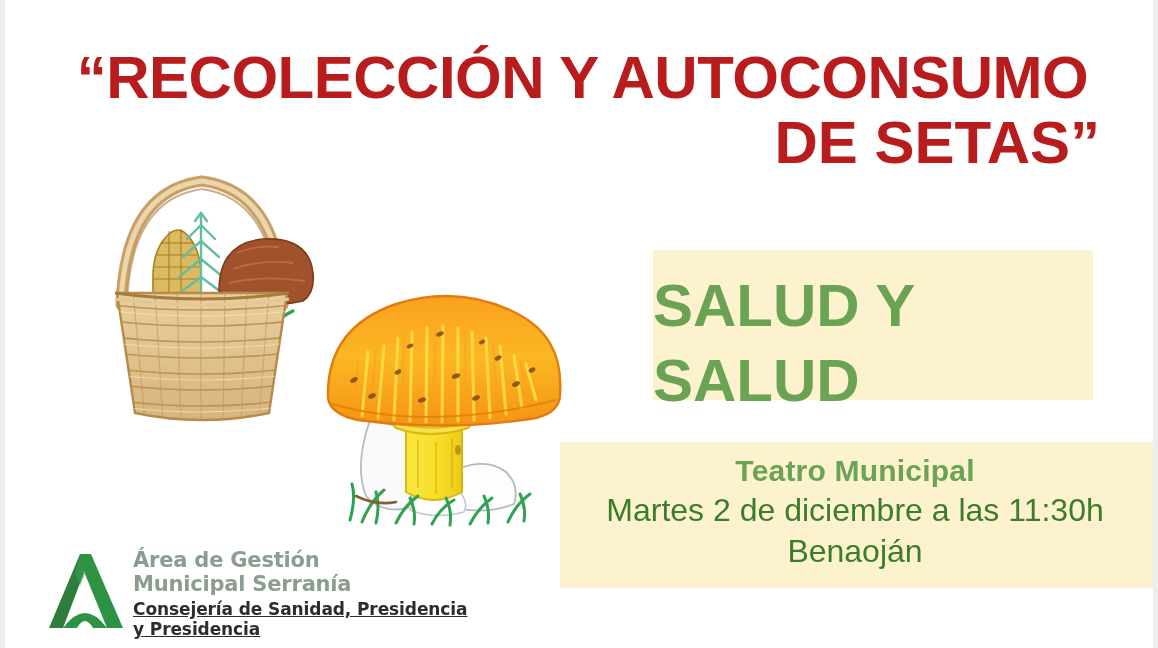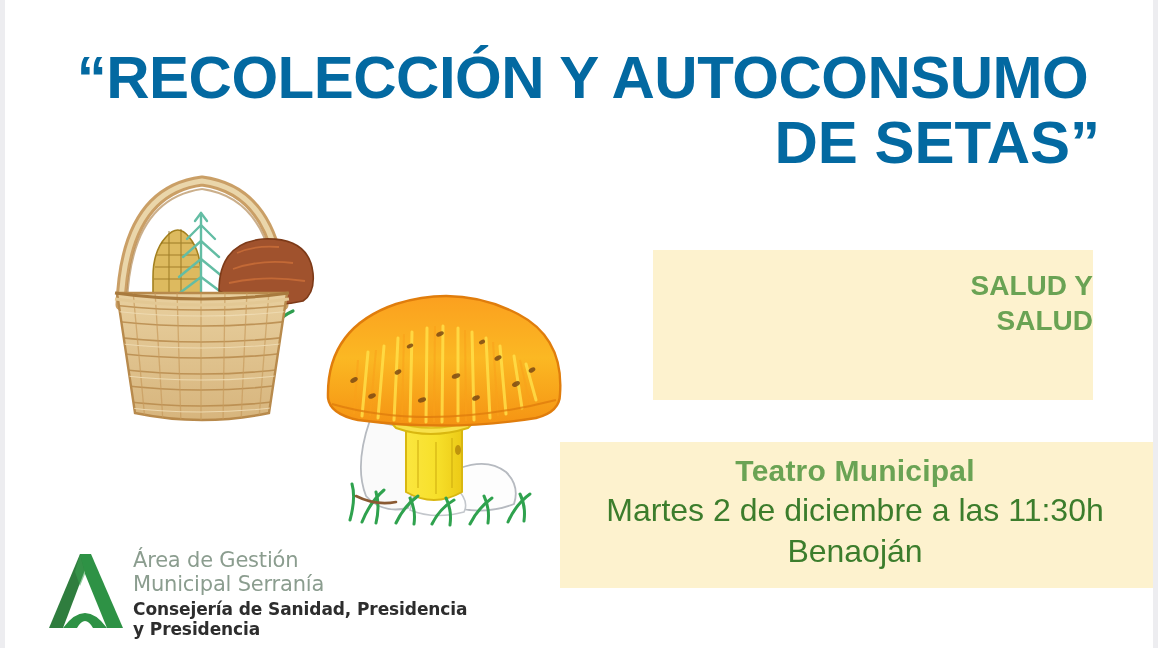--- a/index.html
+++ b/index.html
@@ -22,21 +22,21 @@
     border-right: 5px solid #ededf0;
   }
 
   
   .title-block {
     position: absolute;
     left: 60px;
     top: 46px;
     width: 1035px;
     text-align: center;
-    color: #0369a1;
+    color: #b91c1c;
     font-weight: bold;
     font-size: 60px;
     line-height: 1.08;
     letter-spacing: -0.5px;
     font-family: "Liberation Sans", sans-serif;
   }
   .title-line { display: block; white-space: nowrap; }
   .title-line-2 { letter-spacing: 0px; text-align: right; }
 
   
@@ -55,24 +55,24 @@
     top: 442px;
     width: 596px;
     height: 146px;
   }
 
   .salud-text {
     position: absolute;
     left: 648px;
     top: 268px;
     width: 440px;
-    text-align: right;
+    text-align: left;
     color: #6aa354;
     font-weight: bold;
-    font-size: 28px;
+    font-size: 60px;
     line-height: 1.25;
   }
   .salud-text span { display: block; }
 
   .venue-text {
     position: absolute;
     left: 540px;
     top: 452px;
     width: 620px;
     text-align: center;
@@ -104,34 +104,34 @@
   }
   .logo-text {
     margin-left: 8px;
     margin-top: 1px;
   }
   .logo-area {
     color: #8b9d8f;
     font-size: 21px;
     line-height: 1.12;
     font-family: "DejaVu Sans", sans-serif;
-    font-weight: 400;
+    font-weight: 700;
     letter-spacing: -0.2px;
   }
   .logo-area span { display: block; white-space: nowrap; }
   .logo-dept {
     color: #2d2d2d;
     font-size: 17px;
     line-height: 1.2;
     font-weight: bold;
     font-family: "DejaVu Sans", sans-serif;
     margin-top: 3px;
     letter-spacing: -0.1px;
   }
-  .logo-dept span { display: block; white-space: nowrap; }
+  .logo-dept span { display: block; white-space: nowrap; text-decoration: underline; }
 
   
   .illus { position: absolute; }
   #basket-illus { left: 72px; top: 165px; width: 250px; height: 260px; }
   #mushroom-illus { left: 305px; top: 280px; width: 275px; height: 250px; }
 </style>
 </head>
 <body>
 
 <div class="poster">

